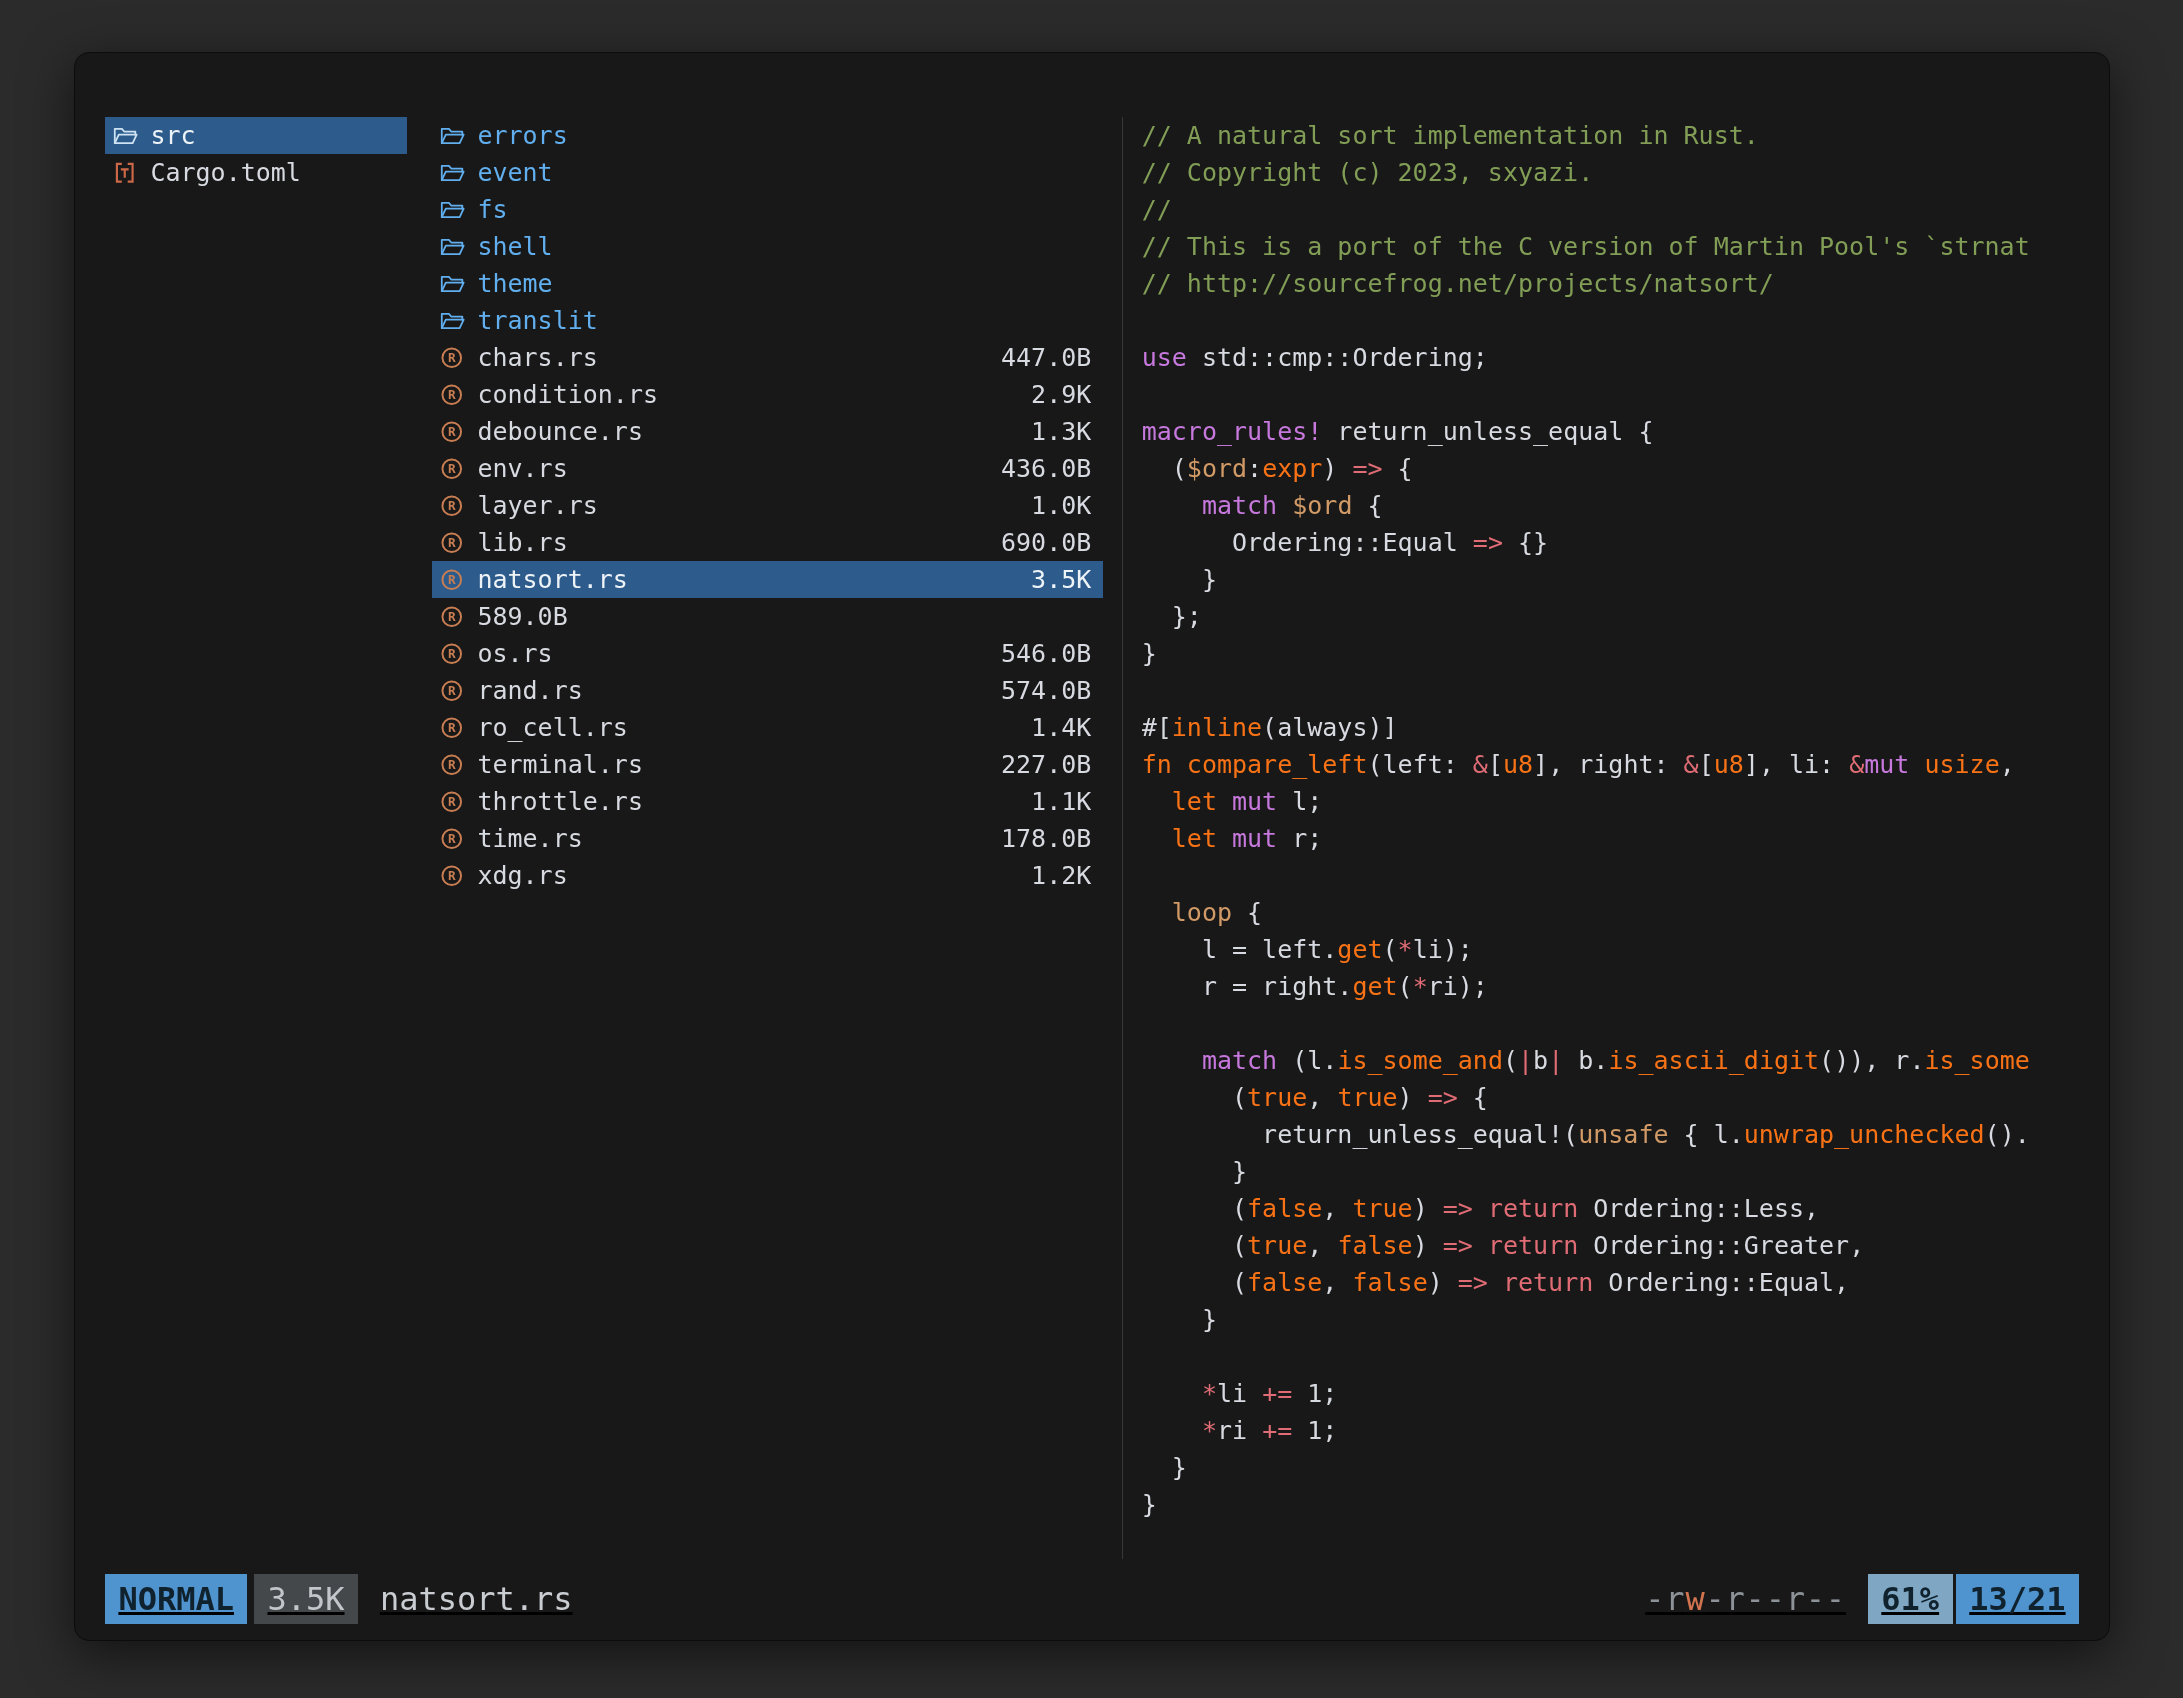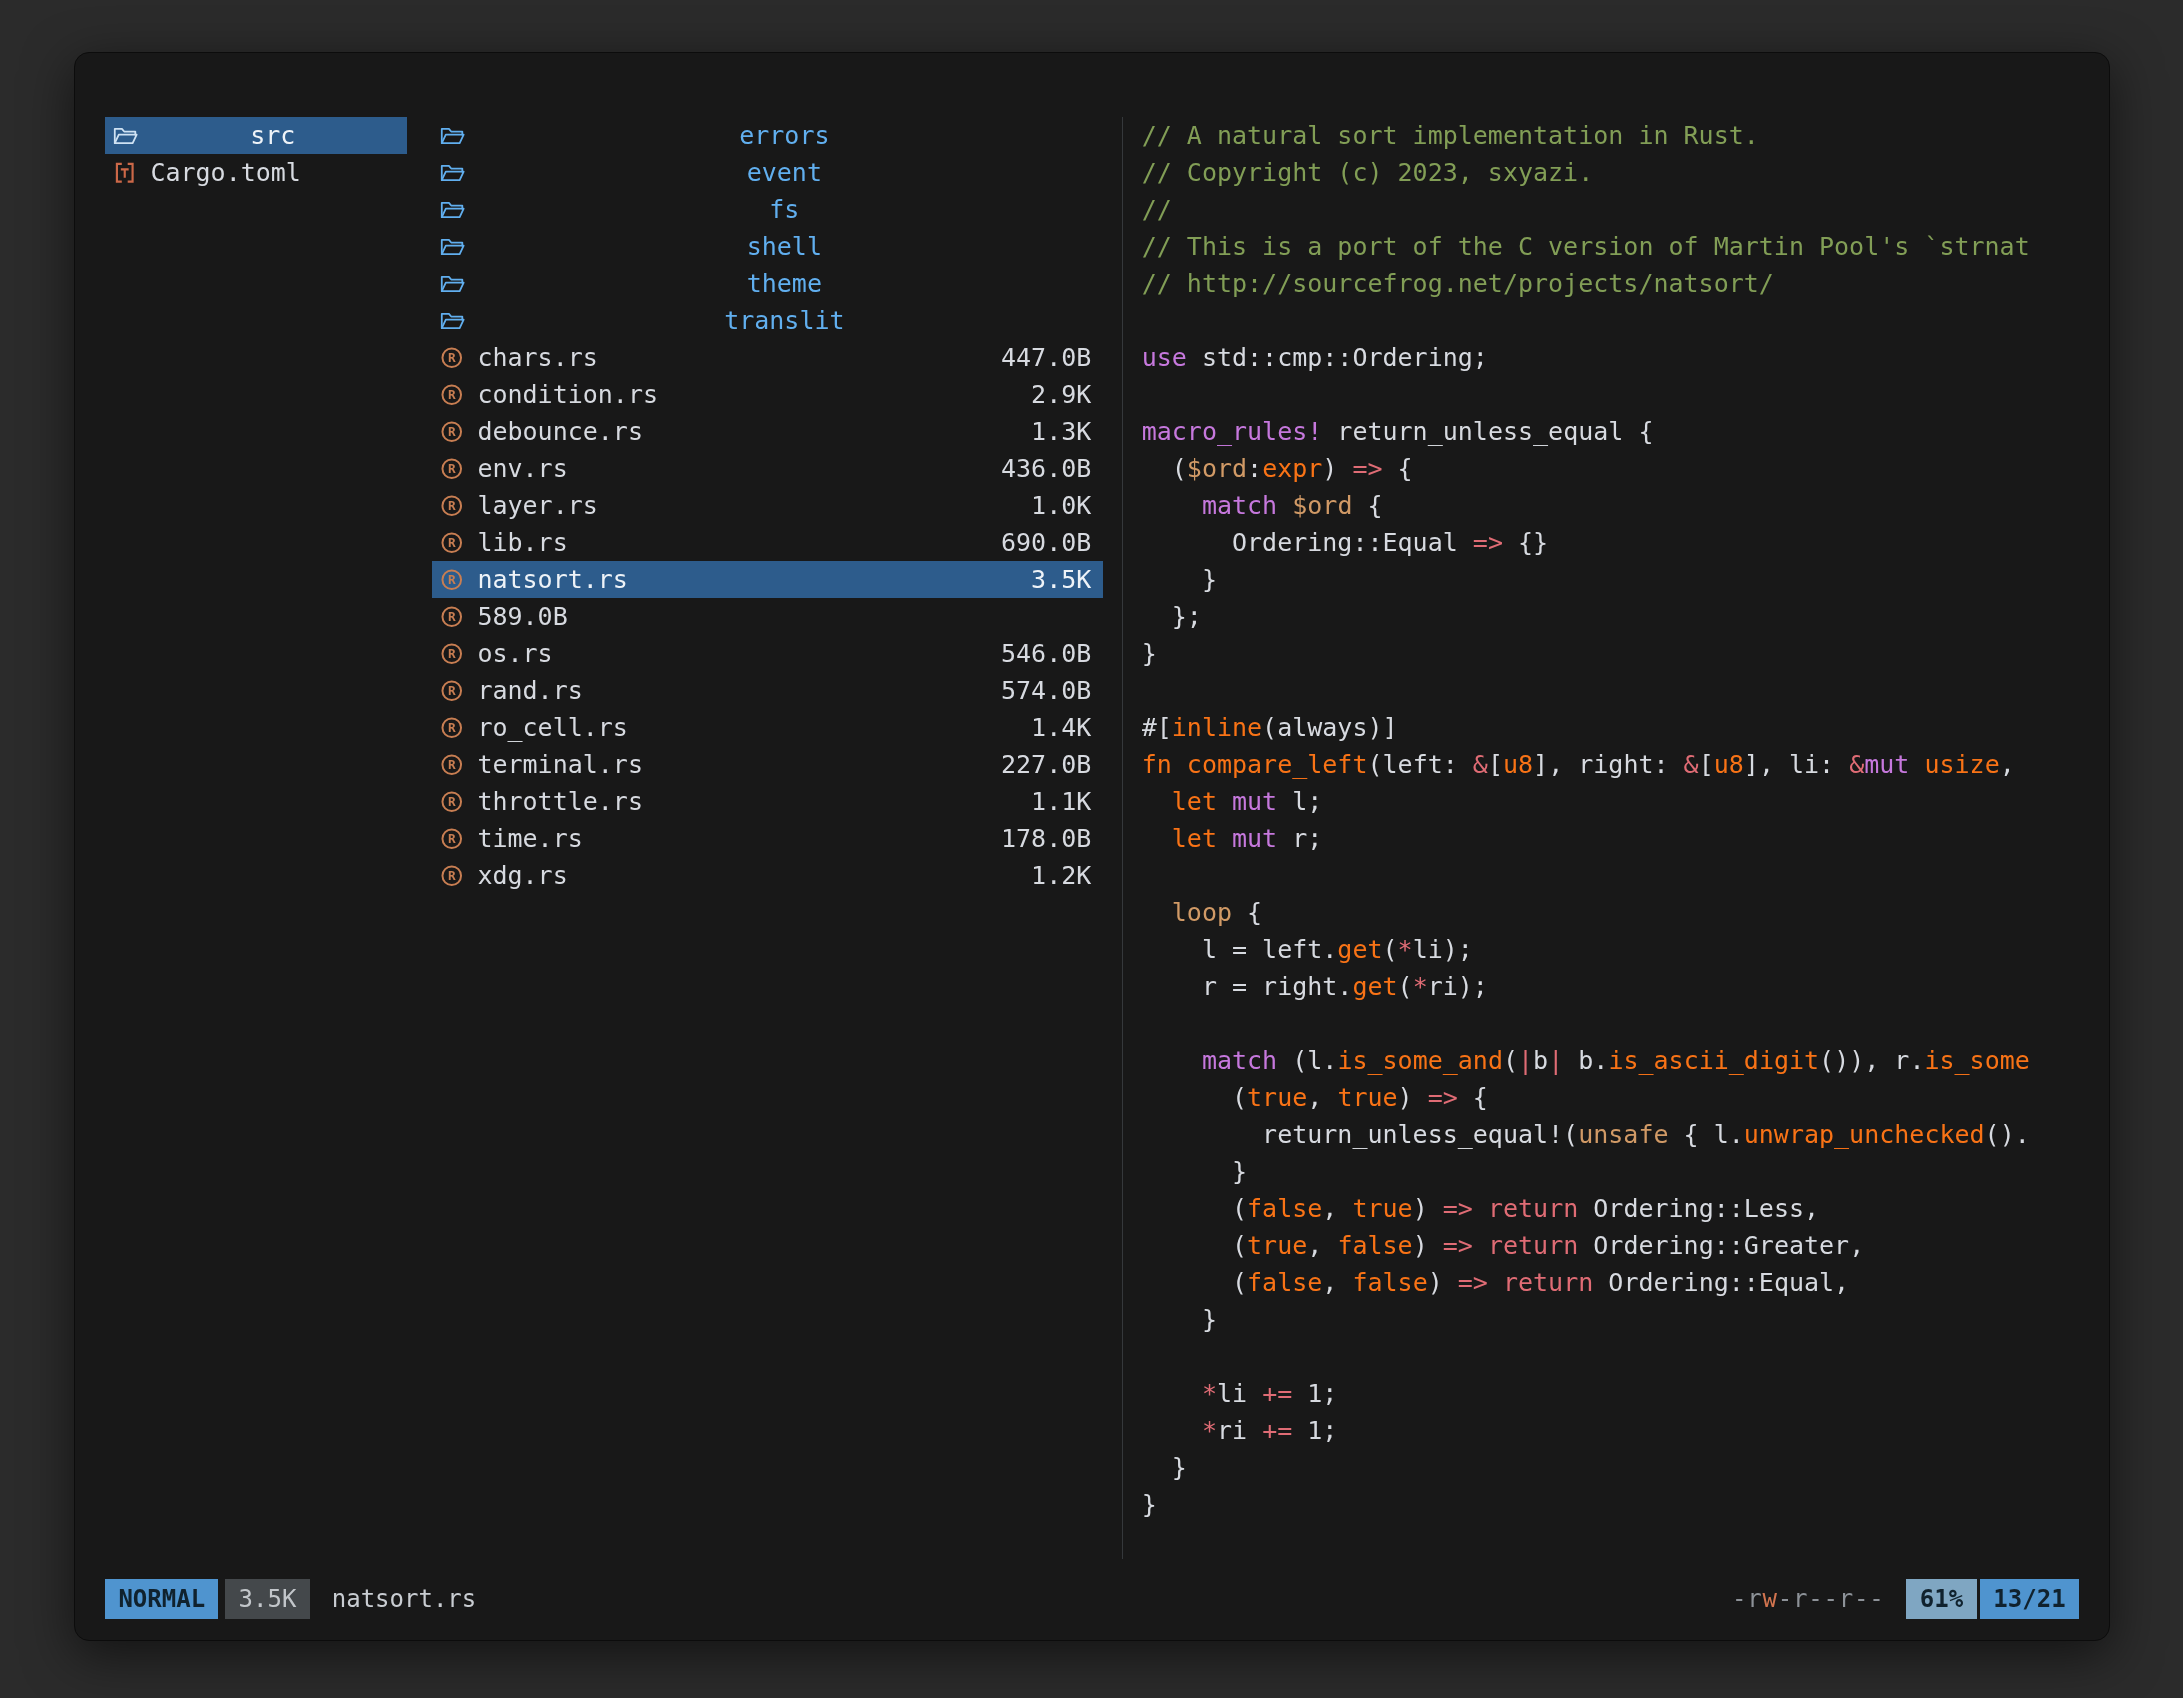--- a/index.html
+++ b/index.html
@@ -40,21 +40,21 @@
     height: 37px; padding: 0 11.7px 0 8.4px;
     font-size: 25px; color: #d7dae0;
     white-space: nowrap;
   }
   .row.selected { background: #2d5c8c; color: #eef3f8; }
   .row .icon {
     display: inline-flex; width: 37px; flex: 0 0 auto;
     align-items: center;
   }
   .row .name { flex: 1 1 auto; overflow: hidden; }
-  .row .name.dir { color: #61afef; text-align: center; }
+  .row .name.dir { color: #61afef; }
   .row.selected .name.dir, .row.selected .name { color: #eef3f8; }
   .row .size { flex: 0 0 auto; text-align: right; }
   .row.selected .icon svg path { stroke: #cfe2f3; }
 
   
   .code-line {
     height: 37px; line-height: 37px;
     font-size: 25px; white-space: pre;
     color: #d7dae0;
   }
@@ -64,21 +64,22 @@
   .code-line span.o { color: #d19a66; }
   .code-line span.r { color: #e06c75; }
   .code-line span.t { color: #d7dae0; }
 
   
   .statusbar {
     position: absolute;
     left: 30px; right: 30px; bottom: 20px;
     height: 42px;
     display: flex; align-items: center;
-    font-size: 24px;
+    font-size: 32px;
+    text-decoration: underline;
   }
   .badge {
     display: inline-block;
     padding: 5.9px 13.4px;
     font-weight: bold;
     color: #10222e;
   }
   .badge.mode { background: #4f94cf; }
   .badge.size { background: #44484b; color: #c2c6ca; font-weight: normal; margin-left: 6.7px; }
   .filename { color: #c9cdd2; margin-left: 22px; }

